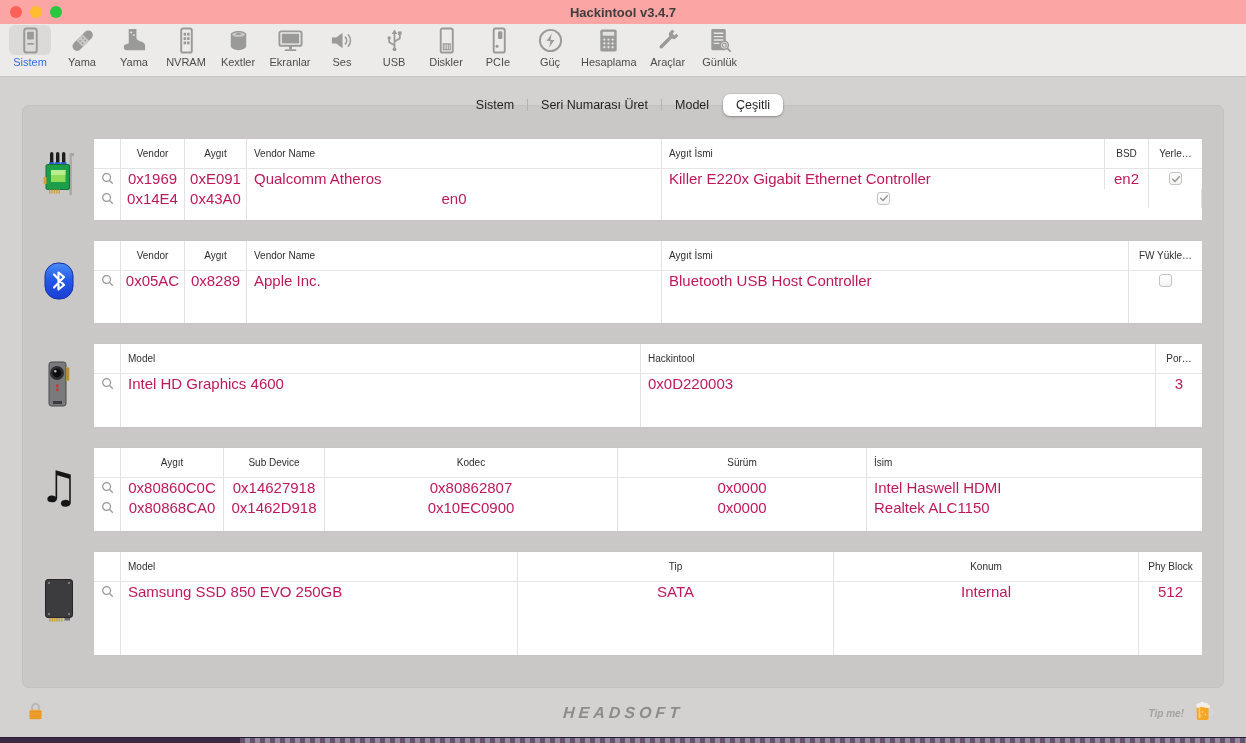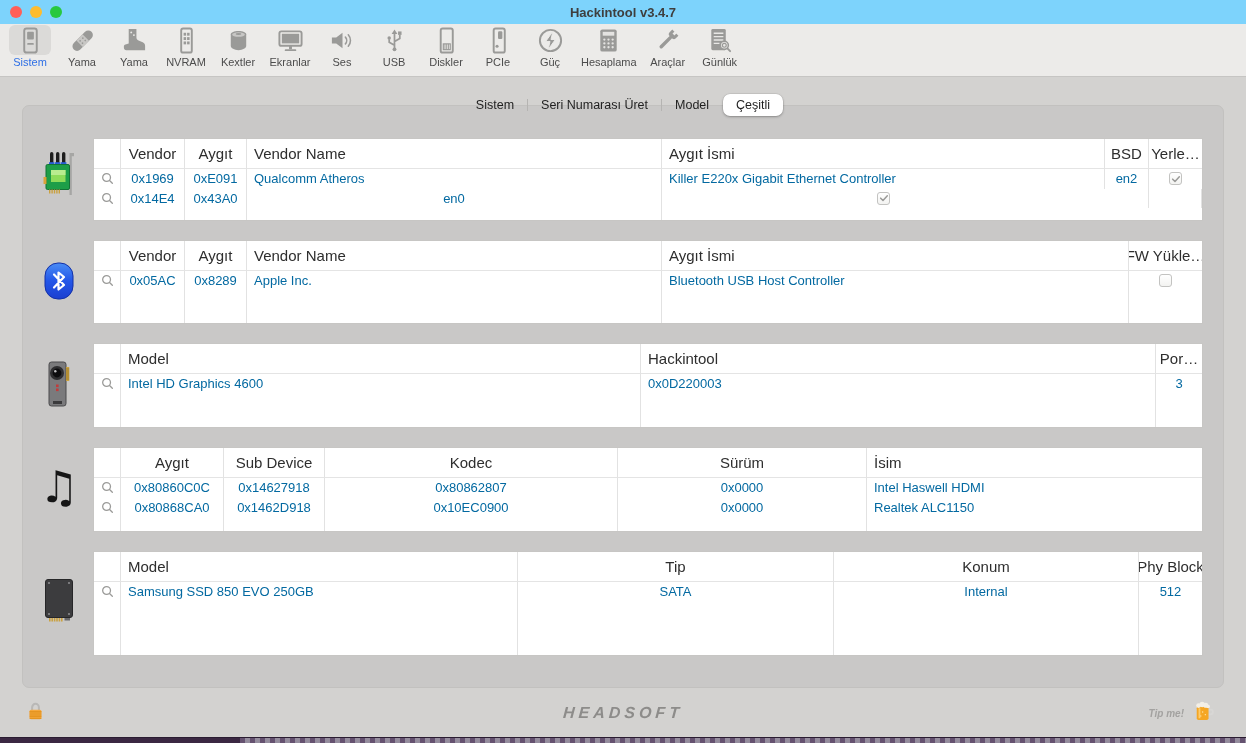--- a/index.html
+++ b/index.html
@@ -1,20 +1,20 @@
 <!DOCTYPE html>
 <html><head>
 <meta charset="utf-8">
 <style>
   html,body{margin:0;padding:0;}
   body{width:1246px;height:743px;background:#ecebe9;font-family:"Liberation Sans",sans-serif;-webkit-font-smoothing:antialiased;}
   .window{position:relative;width:1246px;height:743px;background:#d3d2d0;overflow:hidden;}
 
   
-  .titlebar{position:absolute;top:0;left:0;right:0;height:24px;background:#7dd3fc;}
+  .titlebar{position:absolute;top:0;left:0;right:0;height:24px;background:#fca5a5;}
   .traffic{position:absolute;top:6px;left:10px;display:flex;gap:8px;}
   .tl{width:12px;height:12px;border-radius:50%;display:inline-block;}
   .win-title{position:absolute;top:5px;left:0;width:100%;text-align:center;font-size:13px;font-weight:bold;color:#3e3e3e;}
 
   
   .toolbar{position:absolute;top:24px;left:0;right:0;height:53px;background:#ecebe9;border-bottom:1px solid #c6c5c3;display:flex;align-items:flex-start;padding:1px 4px 0 4px;box-sizing:border-box;}
   .tb-item{display:flex;flex-direction:column;align-items:center;padding:0 5px;cursor:default;}
   .tb-ic{width:42px;height:30px;display:flex;align-items:center;justify-content:center;border-radius:6px;}
   .tb-item.selected .tb-ic{background:#dbdad8;}
   .tb-ic svg{width:27px;height:27px;display:block;}
@@ -32,22 +32,22 @@
   .seg-sep.hide{visibility:hidden;}
 
   
   .dev-icon{position:absolute;left:40px;width:38px;display:flex;justify-content:center;align-items:flex-start;}
   .audio-note{font-family:"DejaVu Sans",sans-serif;font-size:44px;line-height:46px;color:#161616;}
 
   
   .tbl{position:absolute;left:93px;width:1110px;background:#ffffff;border:1px solid #c7c6c4;box-sizing:border-box;display:grid;}
   .cell{display:flex;align-items:center;overflow:hidden;white-space:nowrap;box-sizing:border-box;}
   .col-line{border-right:1px solid #e2e2e2;}
-  .th{font-size:15px;color:#2e2e2e;border-bottom:1px solid #e4e4e4;}
-  .td{font-size:13px;color:#0369a1;}
+  .th{font-size:10px;color:#2e2e2e;border-bottom:1px solid #e4e4e4;}
+  .td{font-size:15px;color:#be185d;}
   .al{justify-content:flex-start;padding:0 7px;}
   .ac{justify-content:center;padding:0 2px;}
   .checkbox{width:13px;height:13px;border:1px solid #c3c3c1;border-radius:3px;background:linear-gradient(#ffffff,#f3f3f1);display:flex;align-items:center;justify-content:center;box-sizing:border-box;}
 
   
   .lock{position:absolute;left:27px;top:702px;}
   .logo{position:absolute;top:704px;left:0;width:100%;text-align:center;font-size:16px;font-weight:bold;font-style:italic;letter-spacing:4px;color:#8d8c8a;transform:skewX(-4deg);}
   .tipme{position:absolute;top:708px;right:62px;font-size:10px;font-style:italic;font-weight:bold;color:#a3a2a0;}
   .beer{position:absolute;top:700px;right:32px;}
 

